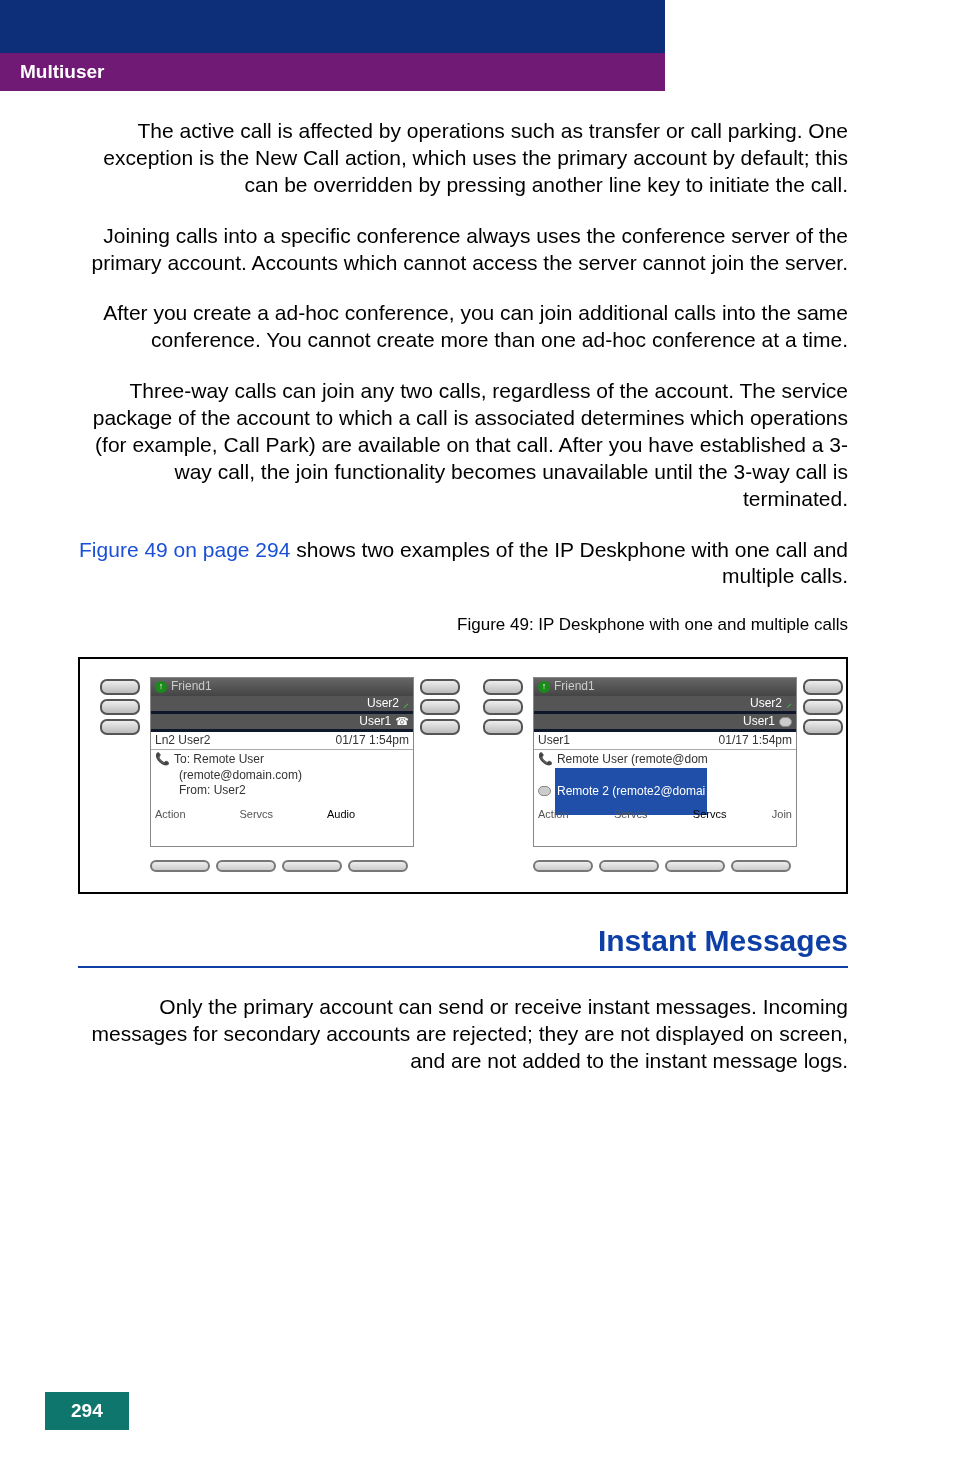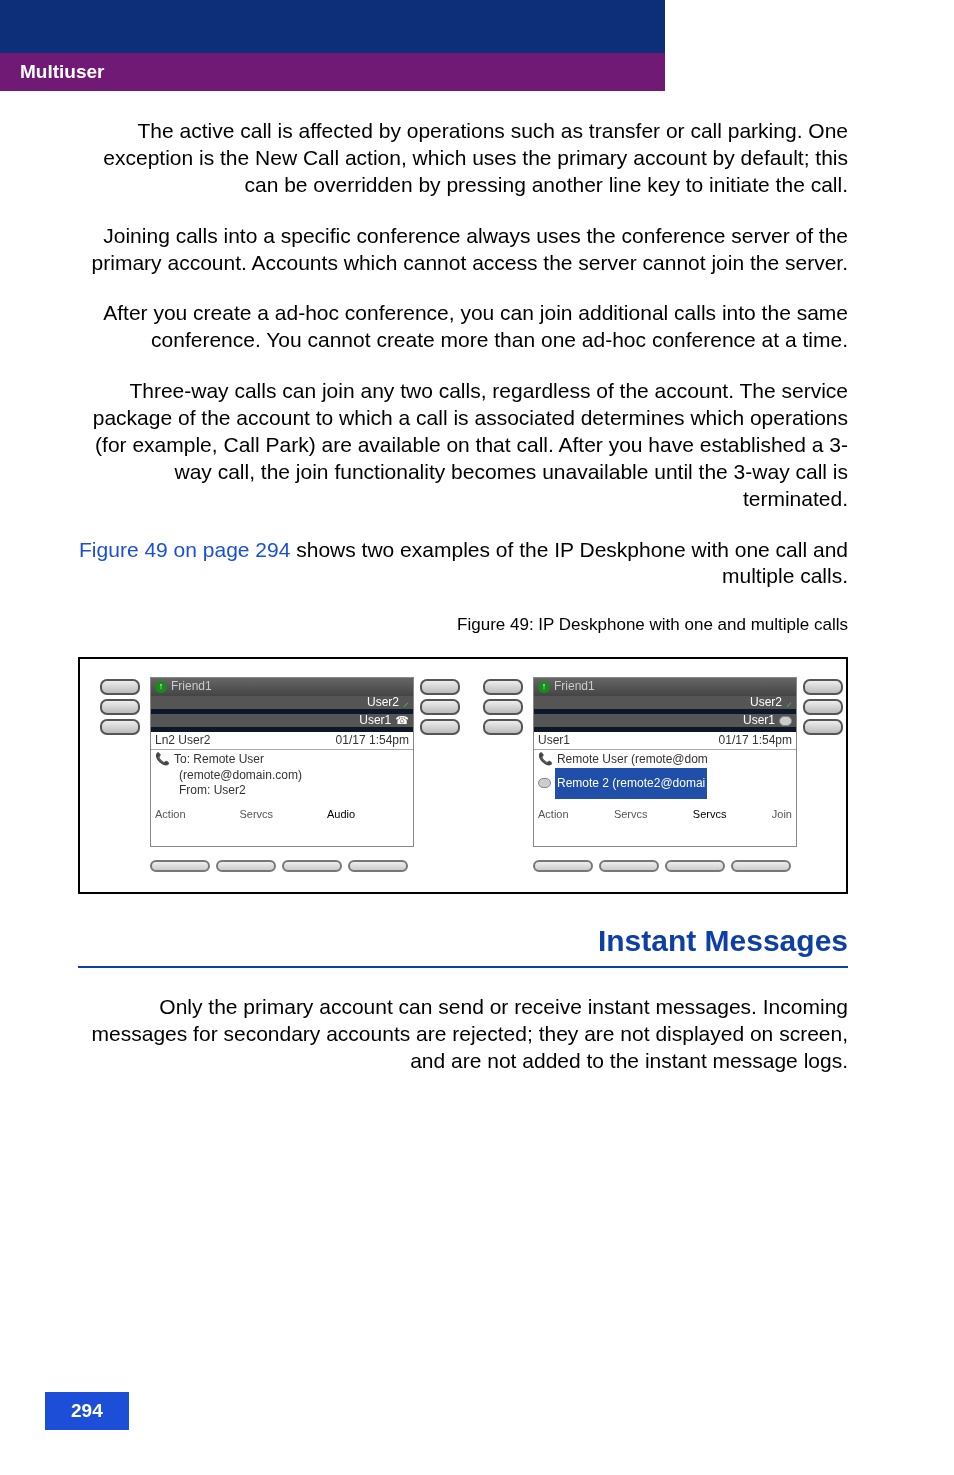--- a/index.html
+++ b/index.html
@@ -11,34 +11,34 @@
   .content p { margin-bottom: 24px; }
   .link { color: #1a4fd6; }
   h3.fig { font-family: "Trebuchet MS", Arial, sans-serif; font-weight: normal; font-size: 17px; margin: 10px 0 21px 0; }
   .figbox { border: 2px solid #000; padding: 18px 10px 20px 10px; margin-bottom: 28px; display: flex; gap: 20px; justify-content: space-between; }
   .phone { width: 370px; height: 195px; position: relative; }
   .sk { width: 40px; height: 16px; border: 2px solid #555; border-radius: 7px; background: linear-gradient(#eee,#bbb); position:absolute; }
   .screen { position: absolute; left: 60px; top: 0; width: 264px; height: 170px; background: #fff; border: 1px solid #888; }
   .titlebar { background: linear-gradient(#666,#444); height: 18px; display: flex; align-items: center; padding: 0 4px; }
   .up-icon { width: 12px; height: 12px; border-radius: 50%; background: #1a8a1a; display: inline-flex; align-items: center; justify-content: center; color: #fff; font-size: 9px; font-weight: bold; margin-right: 4px; }
   .tb-text { color: #ccc; font-size: 12px; }
-  .row { height: 18px; border-bottom: 5px solid #0f172a; display: flex; align-items: center; justify-content: flex-end; padding: 0 4px; font-size: 12px; }
+  .row { height: 18px; border-bottom: 3px solid #0f172a; display: flex; align-items: center; justify-content: flex-end; padding: 0 4px; font-size: 12px; }
   .row.dark { background: #555; color: #fff; }
   .row span { margin-left: 4px; }
   .phone-sym { font-size: 11px; color: #000; }
   .cloud { width: 13px; height: 10px; background: #ccc; border-radius: 5px; border:1px solid #888; display:inline-block; }
   .trirow { display:flex; justify-content:space-between; padding: 0 4px; height:18px; align-items:center; font-size:12px; border-bottom:1px solid #aaa; color:#333;}
   .body-area { background:#fff; padding: 2px 4px; font-size: 12px; color:#333; height: 54px; }
   .body-area .ln { display:flex; align-items:center; gap:4px; line-height:1.3; }
-  .body-highlight { background:#1f4fa8; color:#fff; padding:8px 2px; display:inline-block; }
+  .body-highlight { background:#1f4fa8; color:#fff; padding:16px 2px; display:inline-block; }
   .softkeys { display:flex; justify-content:space-between; padding: 0 4px; font-size:11px; color:#555; height:16px; align-items:center; margin-top:2px;}
   .sk-slot { width:60px; height:12px; border:2px solid #777; border-radius:6px; background:linear-gradient(#eee,#ccc); }
   .sk-row { display:flex; gap:6px; position:absolute; bottom:0; left:60px; }
   h2.section { font-family: "Trebuchet MS", Arial, sans-serif; font-weight: bold; color: #0d3fa6; font-size: 30px; border-bottom: 2px solid #0d3fa6; padding-bottom: 6px; margin: 8px 0 26px 0; }
-  .pagenum-bar { position: absolute; bottom: 45px; left: 45px; background: #1d4ed8; color: #fff; font-weight: bold; font-family: Arial; font-size: 19px; padding: 8px 26px; }
+  .pagenum-bar { position: absolute; bottom: 45px; left: 45px; background: #0f766e; color: #fff; font-weight: bold; font-family: Arial; font-size: 19px; padding: 8px 26px; }
 </style>
 </head>
 <body>
 <div class="page">
 
 <div class="top-blue"></div>
 <div class="header-bar">Multiuser</div>
 
 <div class="content">
   <p>The active call is affected by operations such as transfer or call parking. One exception is the New Call action, which uses the primary account by default; this can be overridden by pressing another line key to initiate the call.</p>

